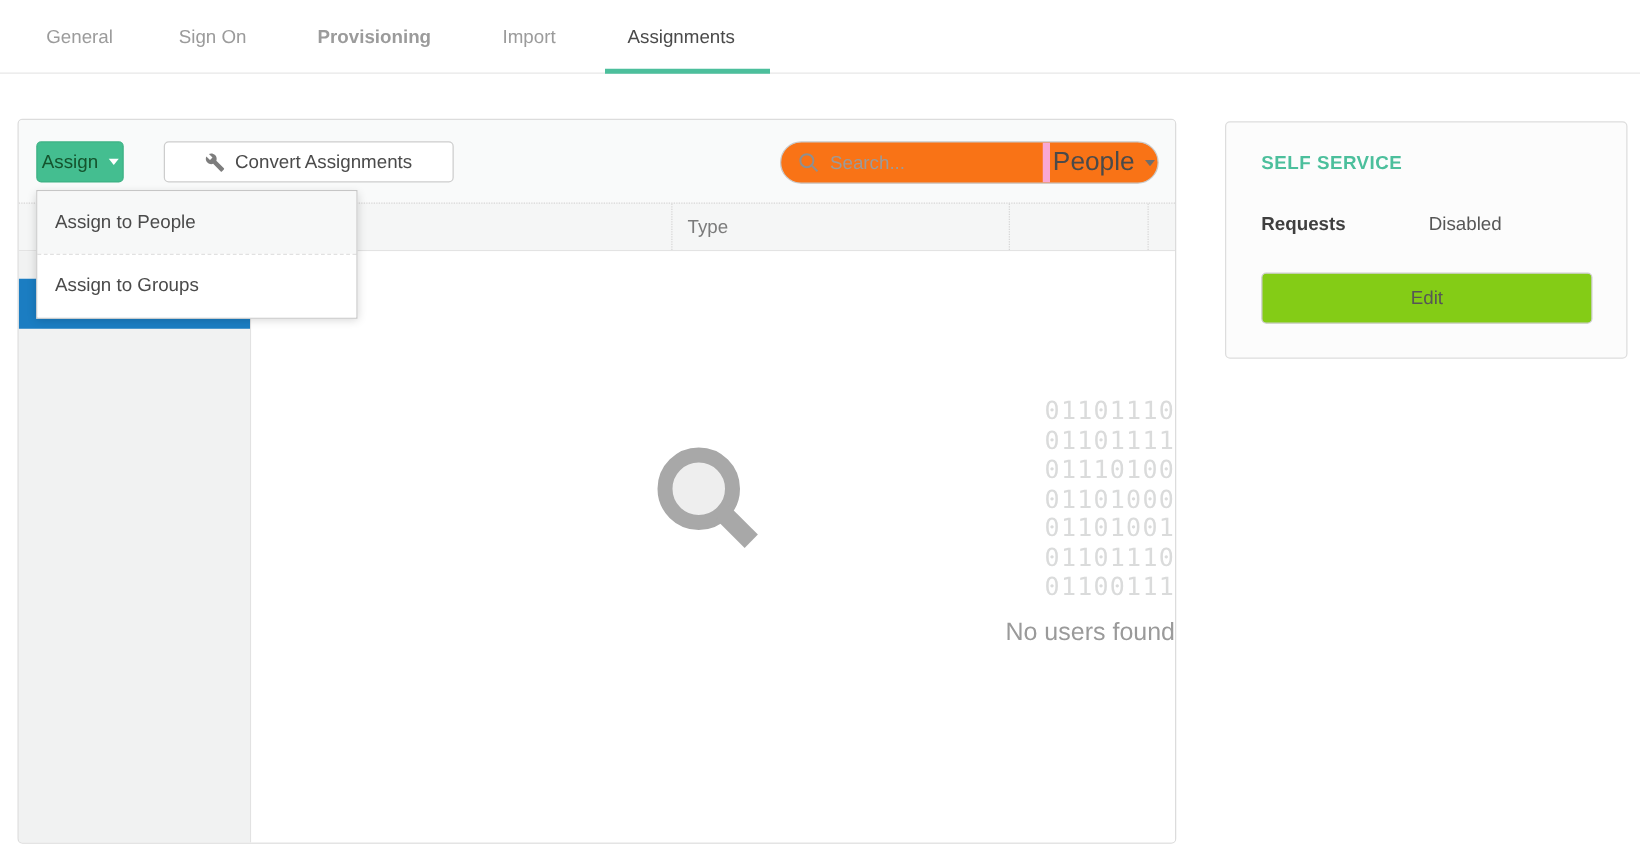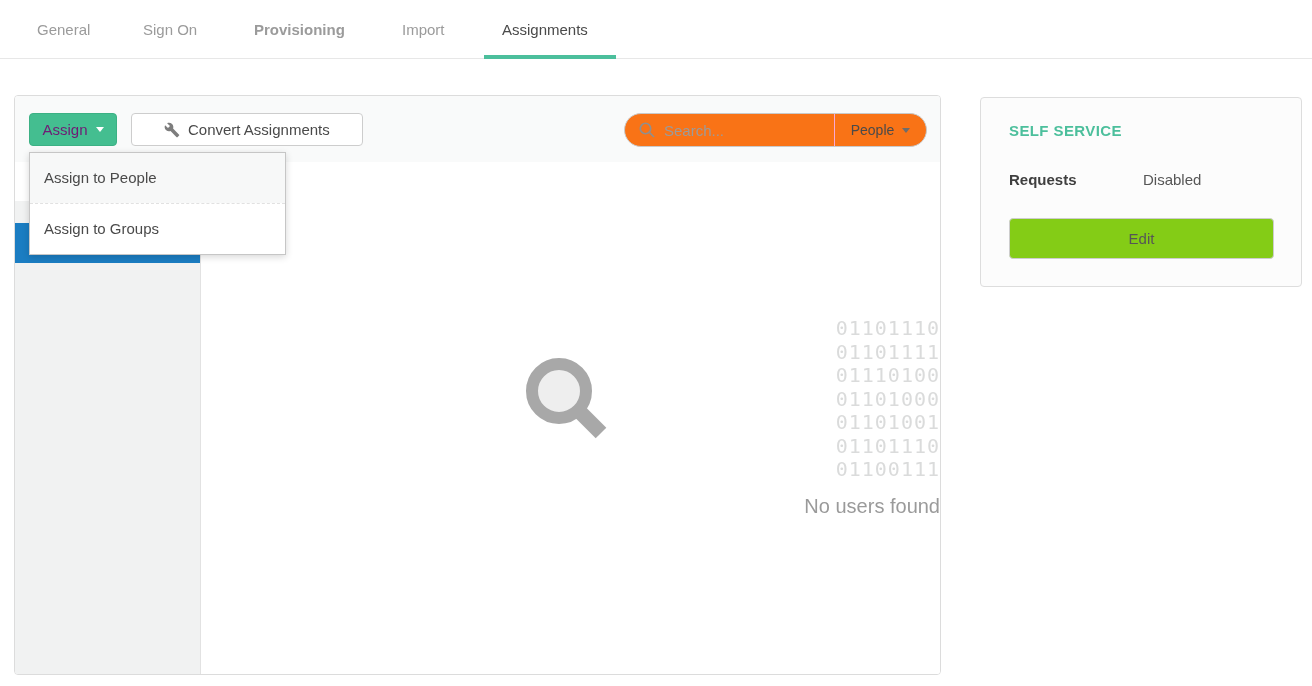--- a/index.html
+++ b/index.html
@@ -15,42 +15,42 @@
   .tab-provisioning { left:254px;font-weight:bold; }
   .tab-import       { left:402px; }
   .tab-assignments  { left:502px; color:#4a4a4a; }
   .active-underline { position:absolute; left:484px; top:55px; width:132px; height:4px; background:#4CBF9C; }
 
   
   .panel { position:absolute; left:14px; top:95px; width:927px; height:580px;
            background:#fff; border:1px solid #dcdcdc; border-radius:4px; overflow:hidden; }
   .toolbar { position:absolute; left:0; top:0; width:100%; height:66px; background:#f9fafa; }
 
-  .assign-btn { position:absolute; left:14px; top:17px; width:88px; height:33px;
+  .assign-btn { position:absolute; left:14px; top:17px; width:70px; height:33px;
                 background:#44BE90; border:1px solid #3cb184; border-radius:4px;
-                color:#701a75; font-size:15px; display:flex; align-items:center; justify-content:center;
+                color:#14532d; font-size:15px; display:flex; align-items:center; justify-content:center;
                 gap:8px; cursor:pointer; }
   .caret { width:0; height:0; border-left:4px solid transparent; border-right:4px solid transparent;
            border-top:5px solid #fff; display:inline-block; }
   .convert-btn { position:absolute; left:116px; top:17px; height:33px; padding:0 32px;
                  background:#fff; border:1px solid #cdcdcd; border-radius:4px;
                  color:#4a4a4a; font-size:15px; display:flex; align-items:center; gap:8px; cursor:pointer; }
   .wrench { width:16px; height:16px; }
 
   .search-pill { position:absolute; left:609px; top:17px; width:303px; height:34px;
                  background:#f97316; border:1px solid #c9c9c9; border-radius:17px;
                  display:flex; align-items:center; }
   .search-seg { flex:1 1 auto; display:flex; align-items:center; padding-left:13px; height:100%; }
   .search-seg svg { flex:0 0 auto; }
   .search-input { border:none; outline:none; background:transparent; font-size:15px;
                   color:#4a4a4a; margin-left:8px; width:150px; font-family:"Liberation Sans",sans-serif; }
   .search-input::placeholder { color:#9b9b9b; }
-  .filter-seg { flex:0 0 92px; height:100%; border-left:1px solid #f9a8d4;
+  .filter-seg { flex:0 0 92px; height:100%; border-left:6px solid #f9a8d4;
                 display:flex; align-items:center; justify-content:center; gap:8px;
-                font-size:14px; color:#4a4a4a; cursor:pointer;
+                font-size:21px; color:#4a4a4a; cursor:pointer;
                 border-top-right-radius:17px; border-bottom-right-radius:17px; }
   .filter-seg .caret { border-top-color:#6d6d6d; }
 
   .table-header { position:absolute; left:0; top:66px; width:100%; height:39px;
                   background:#f5f6f6; border-top:1px dotted #d6d6d6; border-bottom:1px solid #e3e3e3; }
   .type-label { position:absolute; left:535px; top:0; line-height:37px; font-size:15px; color:#7b7b7b; }
   .col-div { position:absolute; top:0; height:100%; width:0; border-left:1px dotted #d6d6d6; }
   .col-div-1 { left:522px; } .col-div-2 { left:792px; } .col-div-3 { left:903px; }
 
   .panel-body { position:absolute; left:0; top:105px; right:0; bottom:0; }
@@ -124,20 +124,26 @@
         </svg>
         <input class="search-input" type="text" placeholder="Search..." style="">
       </div>
       <div class="filter-seg">
         <span>People</span>
         <span class="caret"></span>
       </div>
     </div>
   </div>
 
+  <div class="table-header">
+    <div class="col-div col-div-1"></div>
+    <span class="type-label">Type</span>
+    <div class="col-div col-div-2"></div>
+    <div class="col-div col-div-3"></div>
+  </div>
 
   <div class="panel-body">
     <div class="sidebar">
       <div class="side-item selected"></div>
     </div>
 
     <div class="content">
       <div class="binary-block">
         <div>01101110</div>
         <div>01101111</div>

